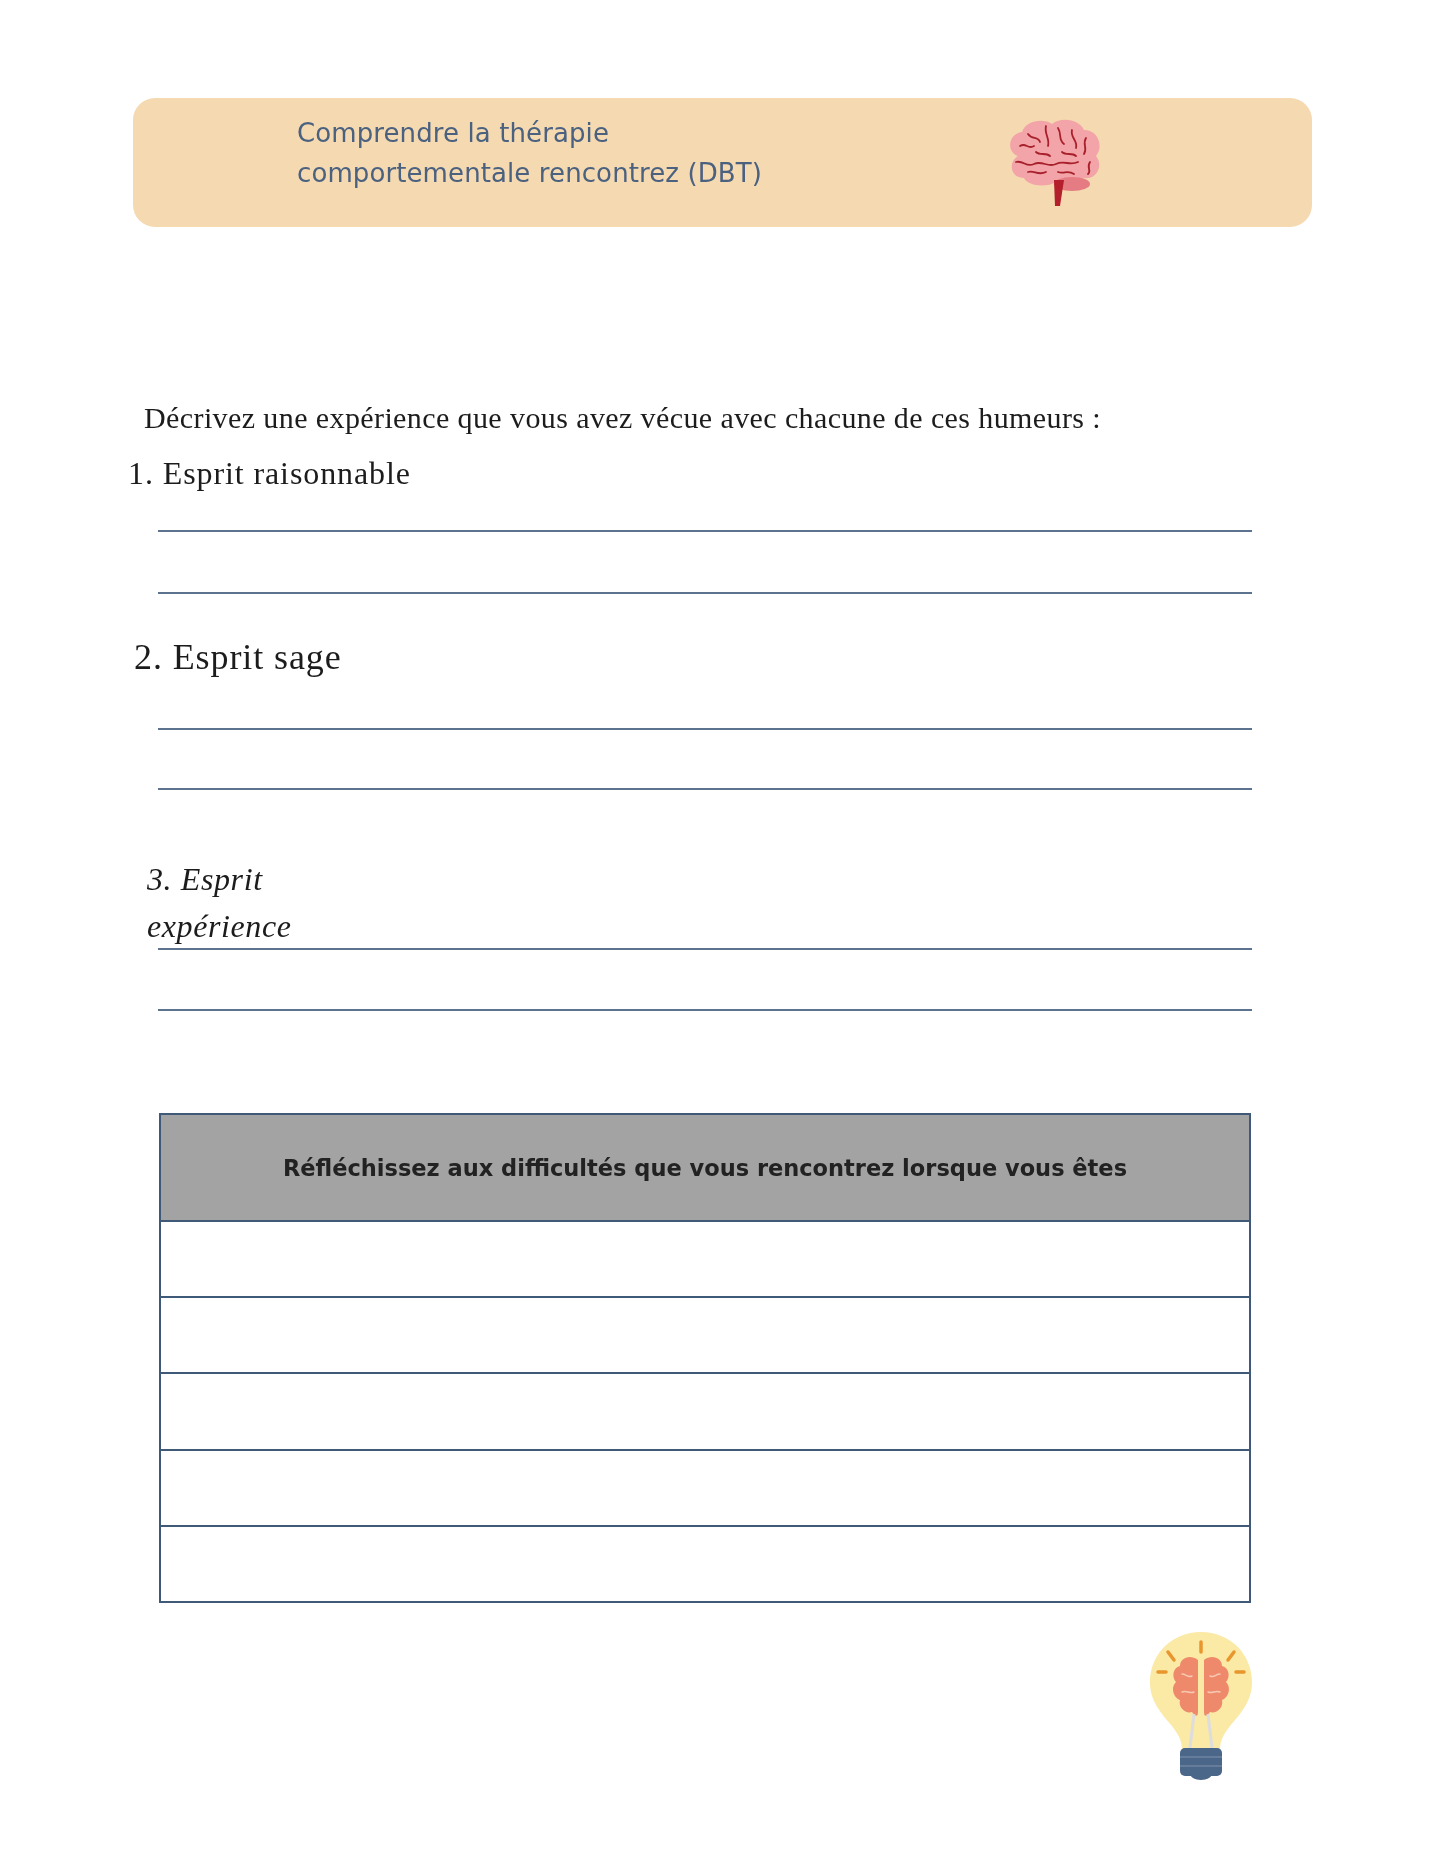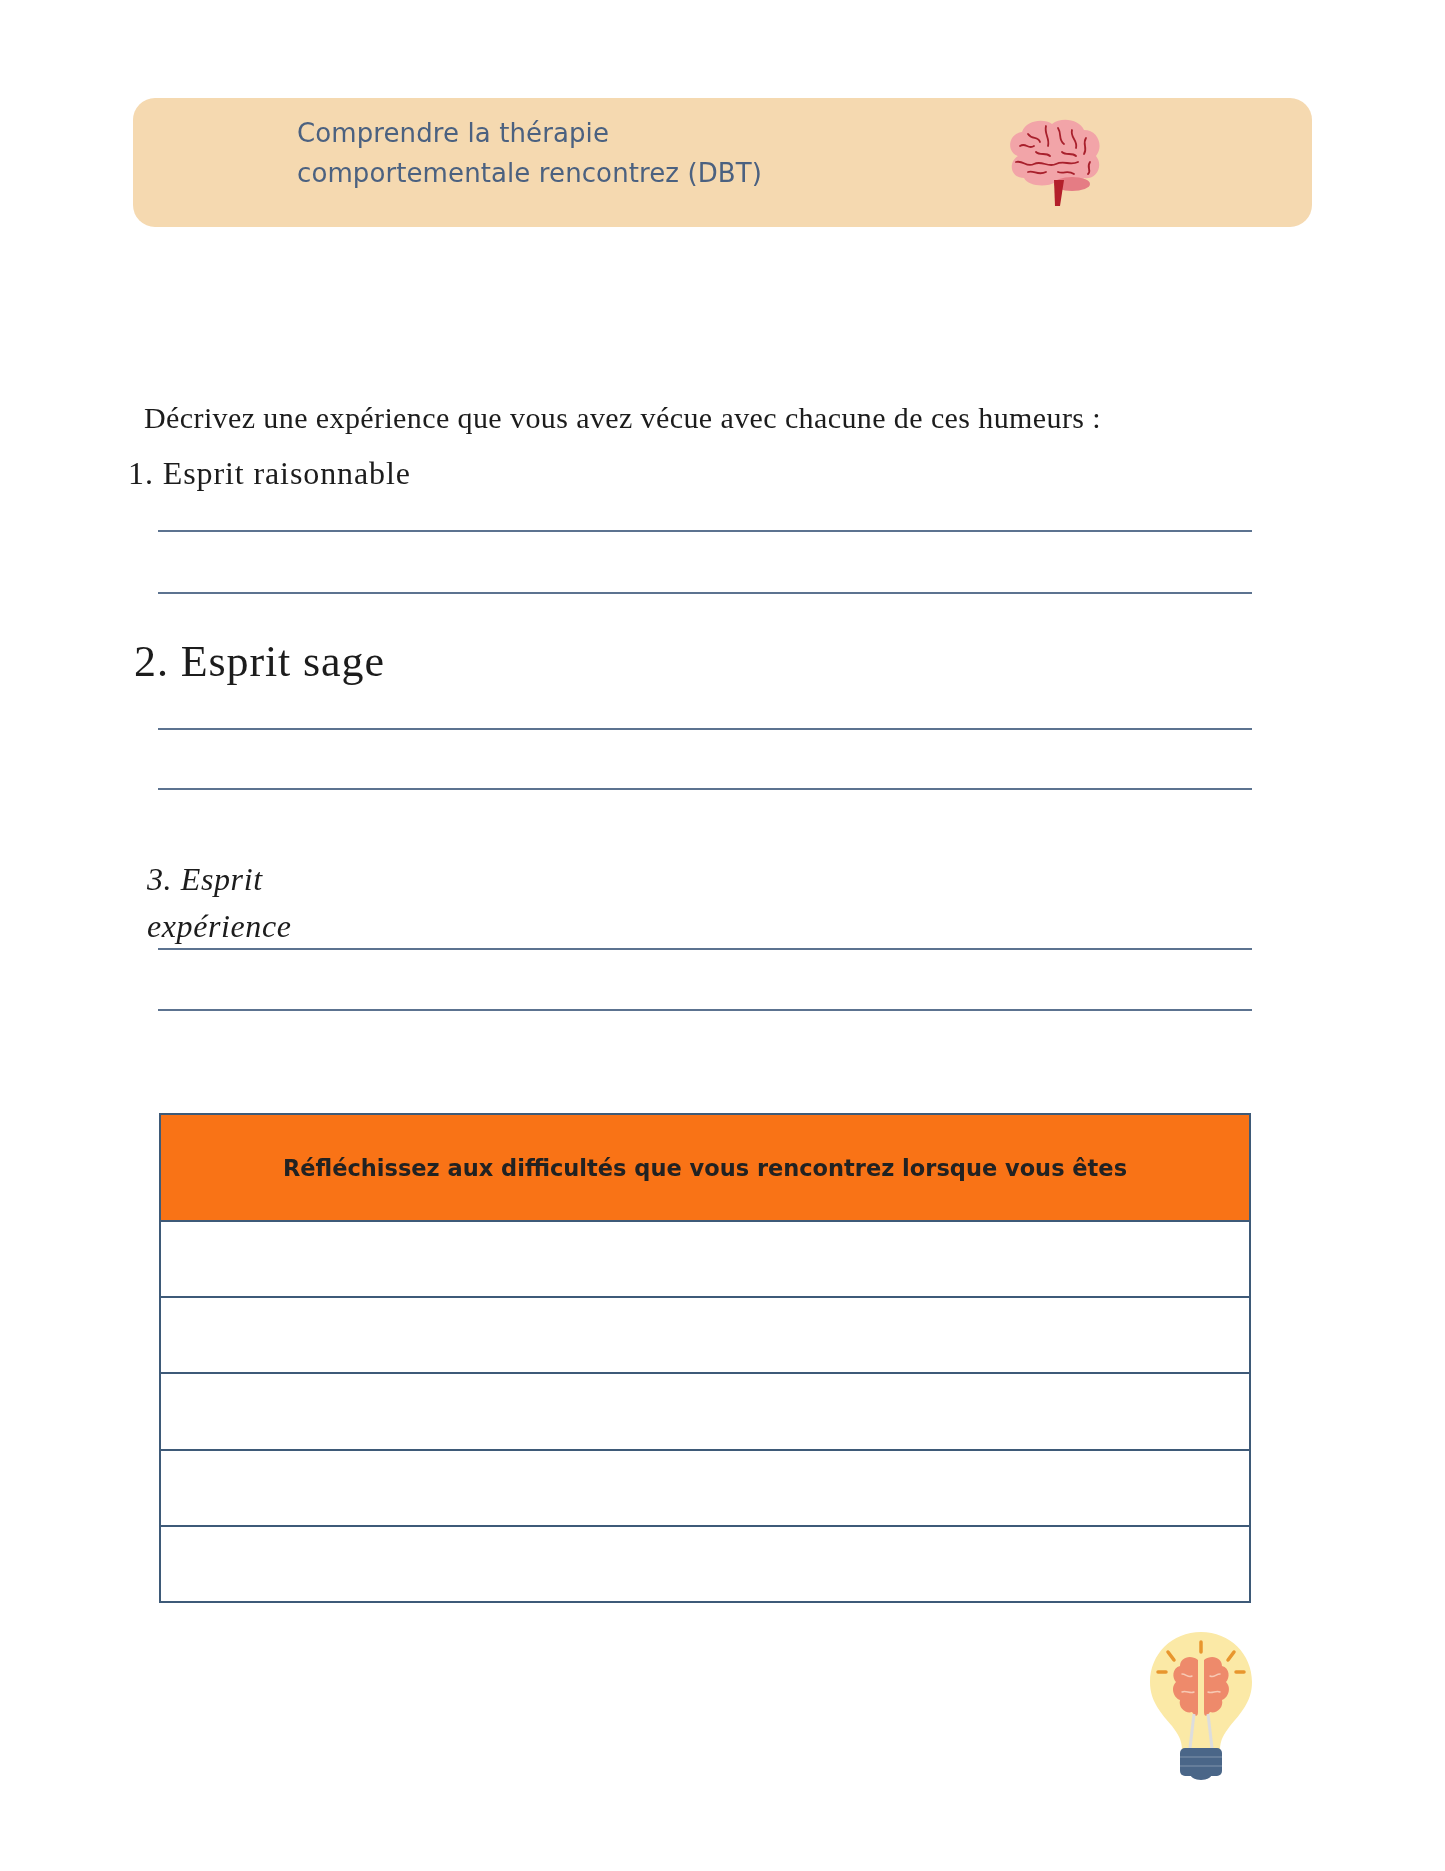--- a/index.html
+++ b/index.html
@@ -19,36 +19,36 @@
     .banner-title span { display: block; white-space: nowrap; }
     .brain-icon { left: 998px; top: 116px; width: 110px; height: 92px; }
 
     .serif {
       font-family: "Liberation Serif", "DejaVu Serif", serif;
       color: #1c1c1c;
       white-space: nowrap;
     }
     .instruction { left: 144px; top: 362px; font-size: 30px; letter-spacing: 0.4px; margin-top: 39px; }
     .q1 { left: 128px; top: 455px; font-size: 32px; letter-spacing: 0.9px; text-align: right; }
-    .q2 { left: 134px; top: 636px; font-size: 44px; letter-spacing: 0.9px; }
+    .q2 { left: 134px; top: 636px; font-size: 36px; letter-spacing: 0.9px; }
     .q3 { left: 147px; top: 856px; font-size: 32px; line-height: 47px; letter-spacing: 0.6px; font-style: italic; }
     .q3 span { display: block; }
 
     .answer-line {
       left: 158px; width: 1094px; height: 0;
       border-top: 2px solid #5C7390;
     }
 
     .table {
       left: 159px; top: 1113px; width: 1092px; height: 490px;
       border: 2px solid #3E5A78; box-sizing: border-box;
       display: flex; flex-direction: column;
     }
     .table-head {
-      height: 105px; background: #f97316;
+      height: 105px; background: #a3a3a3;
       border-bottom: 2px solid #3E5A78;
       display: flex; align-items: center; justify-content: center;
       text-align: center;
       font-family: "DejaVu Sans", sans-serif; font-weight: bold;
       font-size: 22.5px; line-height: 36px; color: #222222;
     }
     .table-head span { display: block; }
     .table-row {
       flex: 1; border-bottom: 2px solid #3E5A78; background: #ffffff;
     }

